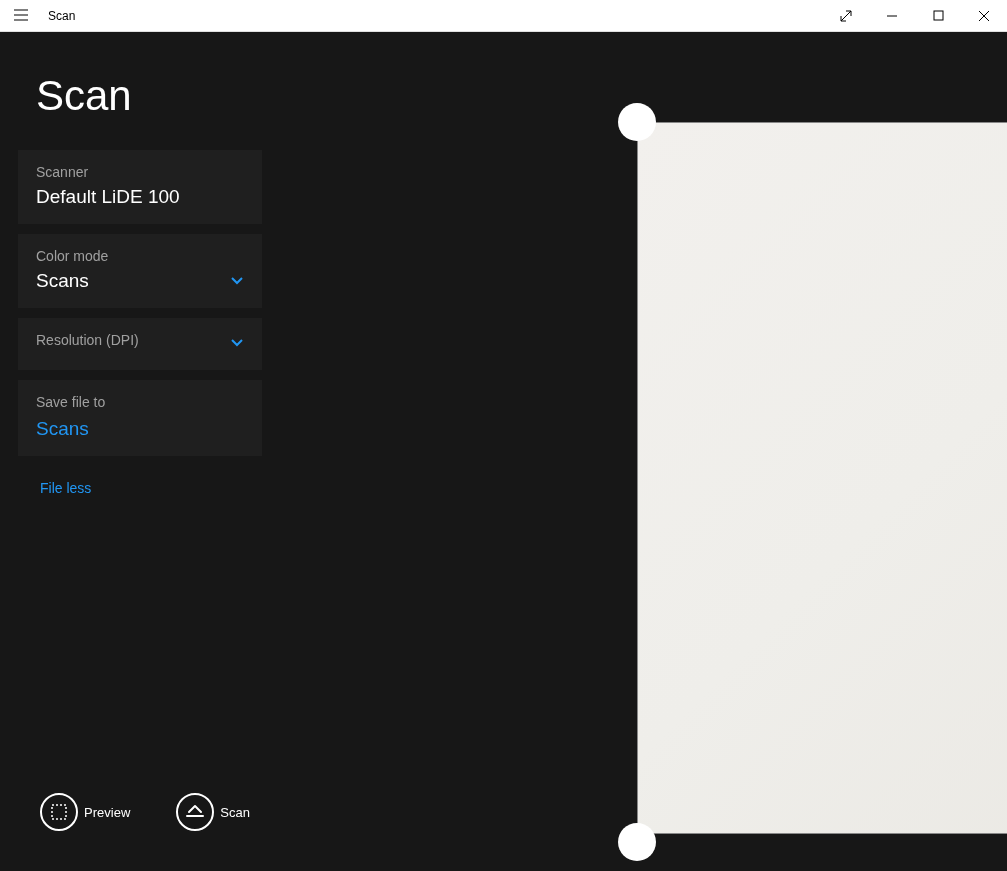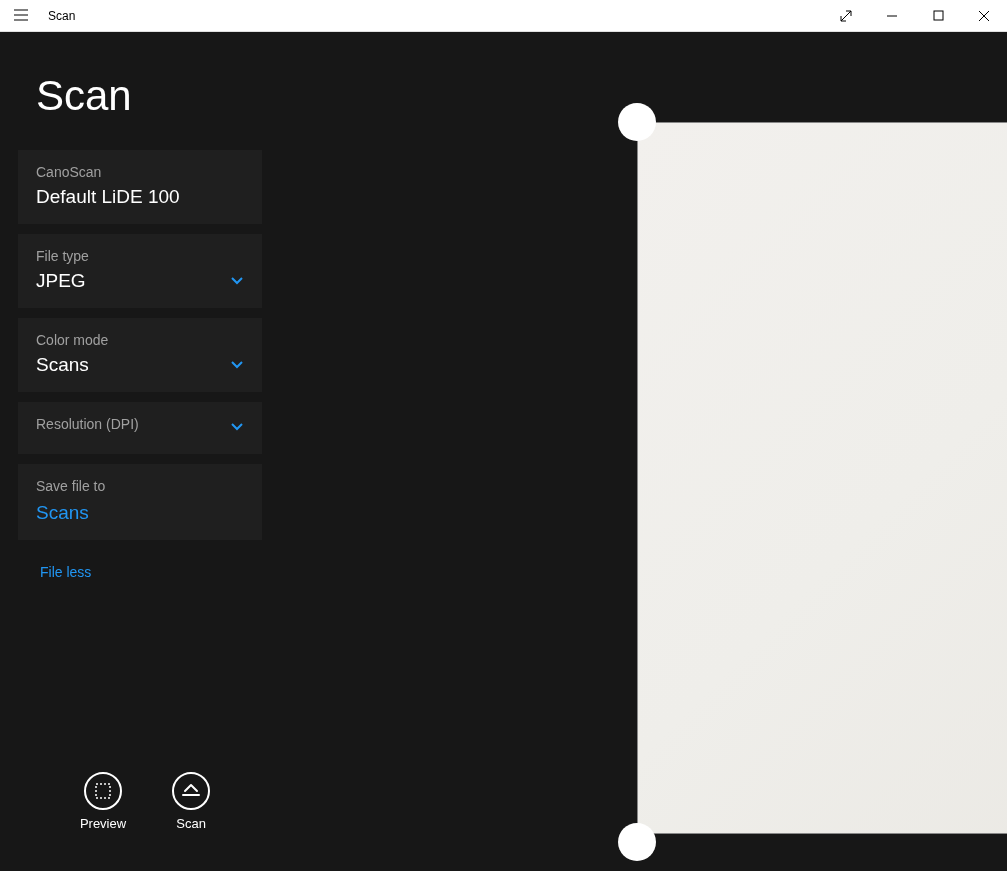--- a/index.html
+++ b/index.html
@@ -45,21 +45,21 @@
   }
   .showless {
     color: #2196f3; font-size: 14px; padding: 14px 0 0 22px; cursor: pointer;
   }
 
   .action-row {
     margin-top: auto; margin-bottom: 40px; display: flex; gap: 46px;
     justify-content: center; padding-left: 10px;
   }
   .action-btn {
-    display: flex; flex-direction: column; align-items: center; gap: 6px;
+    display: flex; flex-direction: row; align-items: center; gap: 6px;
     cursor: pointer; color: #fff; font-size: 13px;
   }
   .circle-icon {
     width: 38px; height: 38px; border: 2px solid #fff; border-radius: 50%;
     display: flex; align-items: center; justify-content: center;
   }
 
   
   .preview-pane {
     flex: 1; background: #171717; position: relative;
@@ -112,33 +112,24 @@
         </svg>
     </div>
   </div>
 </div>
 
 <div class="app-body">
   <div class="sidebar">
     <div class="page-title">Scan</div>
 
     <div class="option-card">
-      <div class="card-label">CanoScan</div>
+      <div class="card-label">Scanner</div>
       <div class="card-value">Default LiDE 100</div>
     </div>
 
-    <div class="option-card">
-      <div class="card-label">File type</div>
-      <div class="card-value">JPEG</div>
-      <span class="chevron">
-        <svg width="14" height="10" viewBox="0 0 14 10">
-            <path d="M2 2 L7 7 L12 2" stroke="#2196f3" stroke-width="2" fill="none"></path>
-          </svg>
-      </span>
-    </div>
 
     <div class="option-card">
       <div class="card-label">Color mode</div>
       <div class="card-value">Scans</div>
       <span class="chevron">
         <svg width="14" height="10" viewBox="0 0 14 10">
             <path d="M2 2 L7 7 L12 2" stroke="#2196f3" stroke-width="2" fill="none"></path>
           </svg>
       </span>
     </div>

